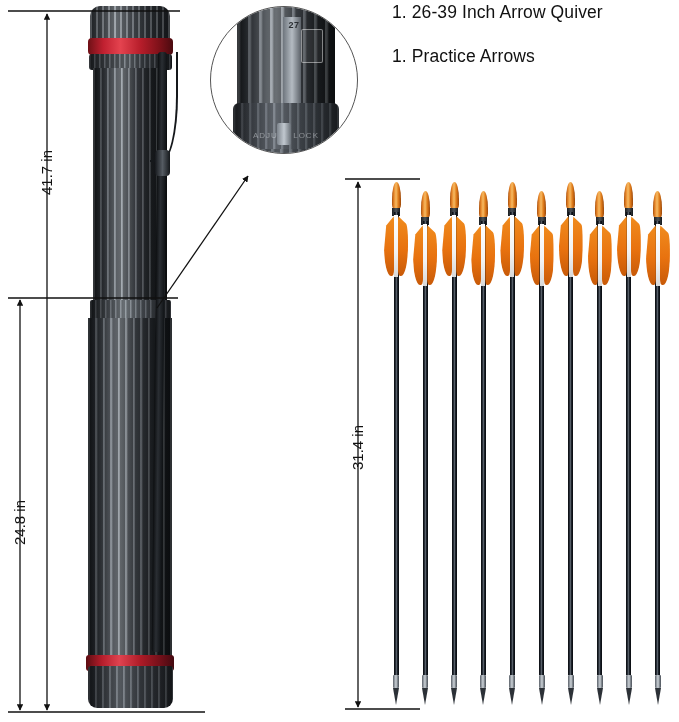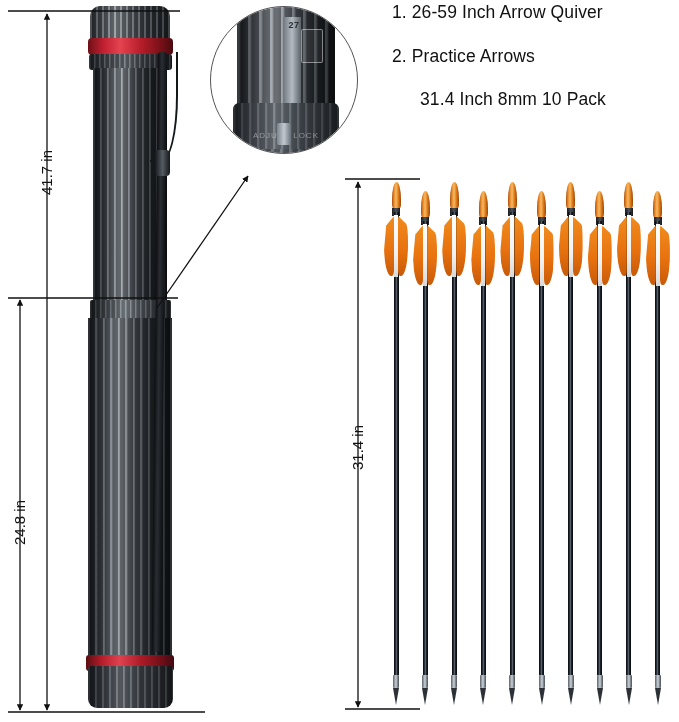--- a/index.html
+++ b/index.html
@@ -283,23 +283,22 @@
     border-right: 3px solid transparent;
     border-top: 17px solid #2c3137;
   }
 </style>
 </head>
 <body>
 
 <div class="stage">
 
   <div class="features">
-    <div class="feature-line">1. 26-59 Inch Arrow Quiver</div>
-    <div class="feature-line">2. Practice Arrows</div>
-    <div class="feature-line indent">31.4 Inch 8mm 10 Pack</div>
+    <div class="feature-line">1. 26-39 Inch Arrow Quiver</div>
+    <div class="feature-line">1. Practice Arrows</div>
   </div>
 
   <div class="quiver">
     <div class="q-cap"></div>
     <div class="q-redband-top"></div>
     <div class="q-collar"></div>
     <div class="q-upper"></div>
     <div class="q-joint"></div>
     <div class="q-lower"></div>
     <div class="q-redband-bottom"></div>

